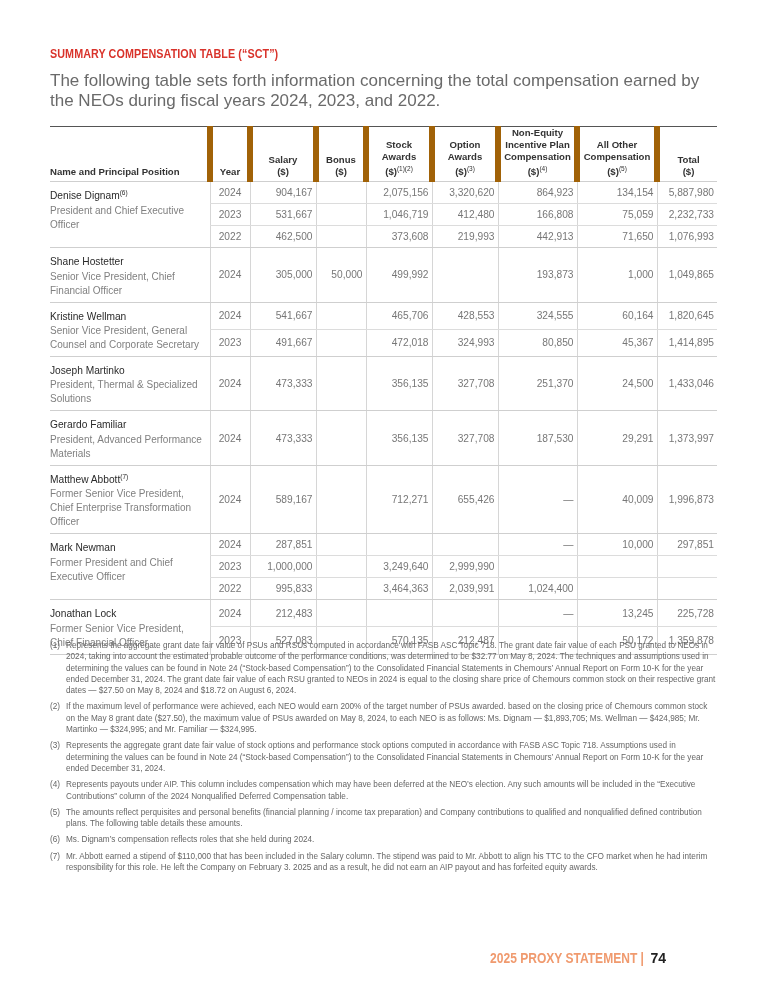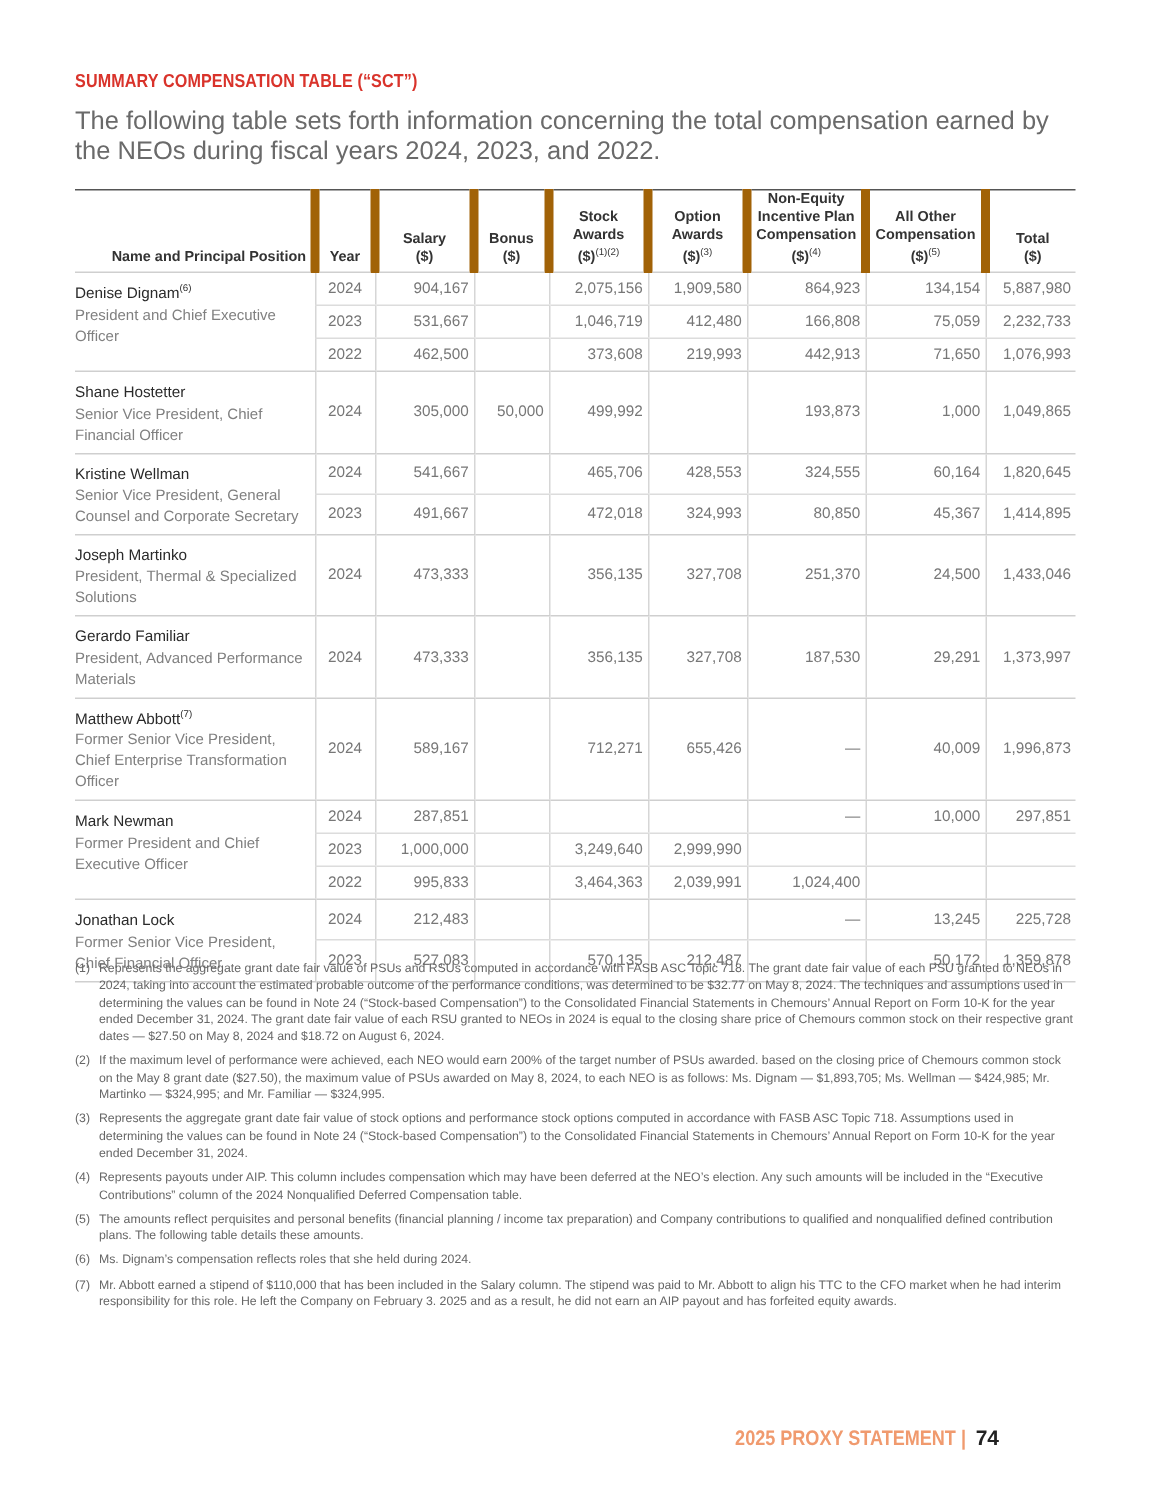--- a/index.html
+++ b/index.html
@@ -20,21 +20,21 @@
     position: absolute; top: 126px; left: 0; width: 667px;
     border-collapse: collapse; font-size: 10px;
   }
   table.sct thead tr { height: 50px; }
   table.sct thead th {
     font-weight: bold; color: #333; font-size: 9.6px; line-height: 12px;
     vertical-align: bottom; padding: 0 3px 3px 3px; text-align: center;
     border-top: 1.5px solid #555; border-bottom: 1px solid #cfcfcf;
     border-left: 6px solid #a16207;
   }
-  table.sct thead th:first-child { text-align: right; border-left: none; padding-left: 0; }
+  table.sct thead th:first-child { text-align: left; border-left: none; padding-left: 0; }
   table.sct thead th sup { font-size: 6.5px; font-weight: normal; }
   table.sct td {
     height: 22px; padding: 0 3px; text-align: right;
     border-left: 1px solid #d6d6d6; border-bottom: 1px solid #dcdcdc;
     color: #777; font-size: 10.2px; vertical-align: middle; white-space: nowrap;
   }
   table.sct td.name-cell {
     text-align: left; border-left: none; padding-left: 0; vertical-align: top;
     padding-top: 4px; padding-bottom: 4px; white-space: normal; line-height: 14px;
     border-bottom: 1px solid #cfcfcf;
@@ -98,21 +98,21 @@
     <tbody id="sct-body">
         <tr>
           <td class="name-cell" rowspan="3">
             <span class="exec-name"><span>Denise Dignam</span><sup>(6)</sup></span>
             <span class="exec-title">President and Chief Executive Officer</span>
           </td>
           <td class="year">2024</td>
           <td>904,167</td>
           <td></td>
           <td>2,075,156</td>
-          <td>1,909,580</td>
+          <td>3,320,620</td>
           <td>864,923</td>
           <td>134,154</td>
           <td>5,887,980</td>
         </tr>
         <tr>
           <td class="year">2023</td>
           <td>531,667</td>
           <td></td>
           <td>1,046,719</td>
           <td>412,480</td>

